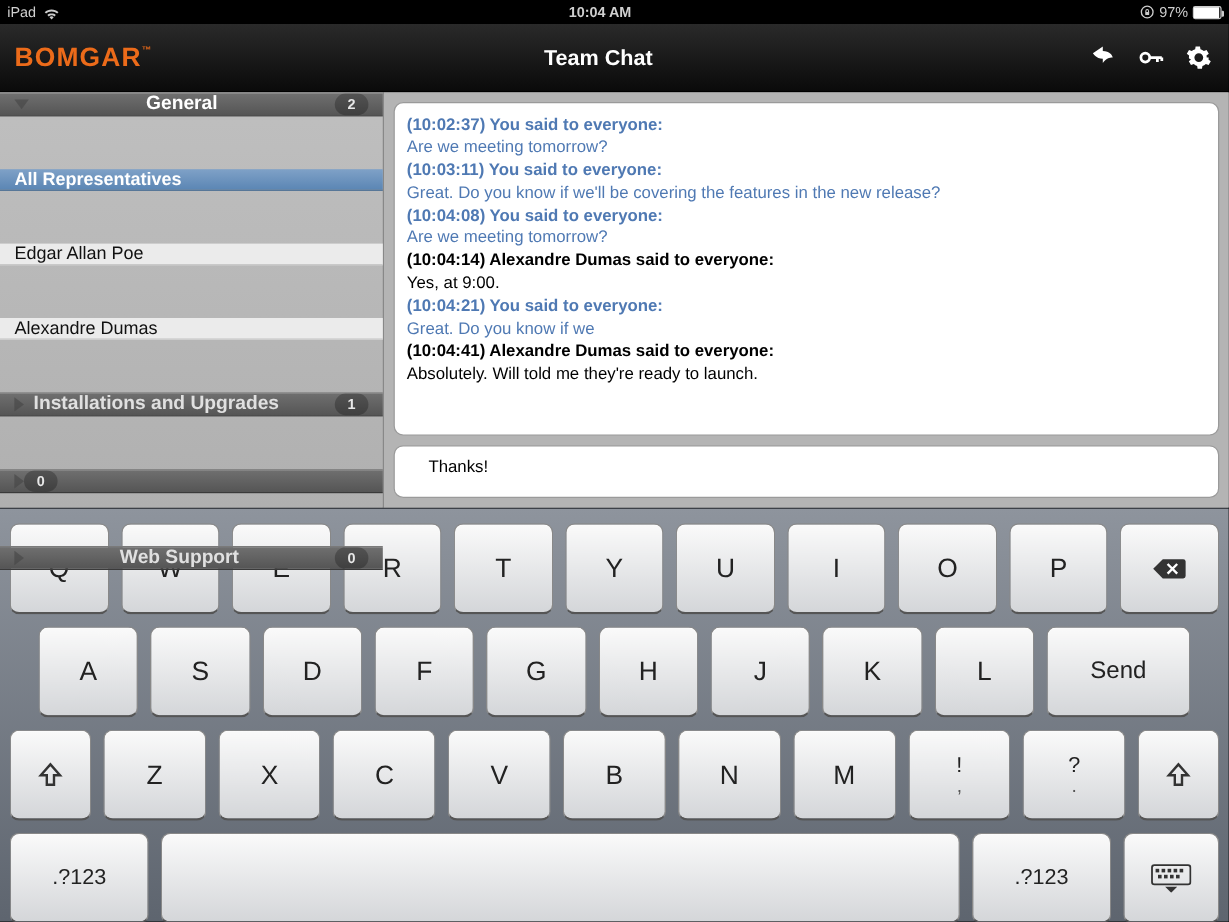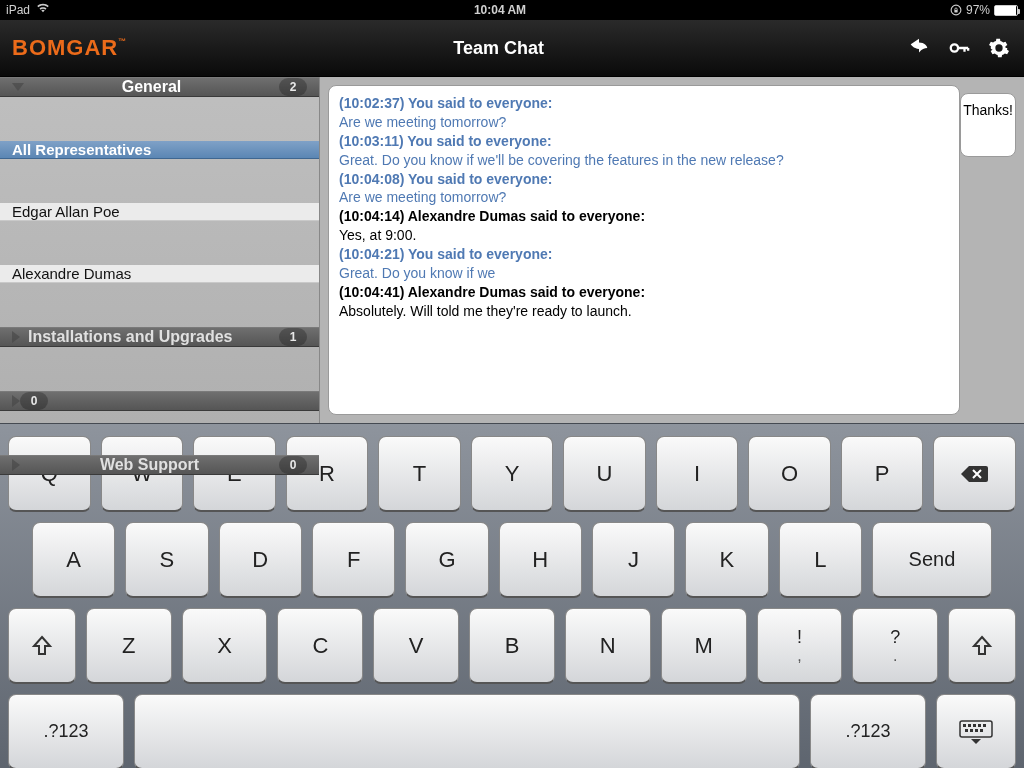--- a/index.html
+++ b/index.html
@@ -1,19 +1,19 @@
 <!DOCTYPE html>
 <html><head>
 <meta charset="utf-8">
 <style>
   * { box-sizing: border-box; margin: 0; padding: 0; }
   html, body { width: 1024px; height: 768px; overflow: hidden; font-family: -apple-system, Helvetica, Arial, sans-serif; background:#000; }
   
   .status-bar { height: 20px; background: #000; color: #d0d0d0; display:flex; align-items:center; font-size:12px; padding:0 6px; }
-  .status-left { display:flex; align-items:flex-start; gap:6px; }
+  .status-left { display:flex; align-items:flex-end; gap:6px; }
   .status-center { flex:1; text-align:center; font-weight:600; }
   .status-right { display:flex; align-items:center; gap:4px; }
   .wifi-icon { width:14px; height:10px; }
   .lock-icon { width:12px; height:12px; }
   .battery { width:24px; height:11px; border:1px solid #ccc; border-radius:2px; position:relative; }
   .battery:after { content:""; position:absolute; right:-3px; top:3px; width:2px; height:5px; background:#ccc; border-radius:0 1px 1px 0;}
   .battery-fill { background:#fff; height:100%; width:97%; }
   
   .nav-bar { height:57px; background:linear-gradient(#2a2a2a,#0a0a0a); display:flex; align-items:center; border-bottom:1px solid #000; }
   .nav-logo { padding:0 12px; font-family: "Trebuchet MS", Arial, sans-serif; font-size:22px; letter-spacing:1px; font-weight:600; color:#ec6b1a; }
@@ -25,28 +25,28 @@
   .main { display:flex; height:346px; background:#b4b4b4; }
   .sidebar { width:320px; background:linear-gradient(#bfbfbf,#b0b0b0); display:flex; flex-direction:column; border-right:1px solid #888;gap:44px; }
   .seg-row { height:40px; background:linear-gradient(#6f6f6f,#555); color:#fff; display:flex; align-items:center; padding:0 12px; font-size:16px; font-weight:700; border-bottom:1px solid #3a3a3a; border-top:1px solid #7a7a7a; position:relative;}
   .seg-row .label { flex:1; text-align:center; color:#e0e0e0; }
   .seg-row.expanded .label { color:#fff; }
   .seg-row .tri { width:0; height:0; border-left:6px solid transparent; border-right:6px solid transparent; border-top:8px solid #444; opacity:.6;}
   .seg-row .tri.right { border-top:6px solid transparent; border-bottom:6px solid transparent; border-left:8px solid #444; border-right:none; }
   .badge { min-width:28px; height:18px; border-radius:9px; background:rgba(0,0,0,.25); display:flex; align-items:center; justify-content:center; font-size:12px; color:#e8e8e8; font-weight:600; padding:0 8px;}
   .side-item { height:23px; display:flex; align-items:center; padding:0 12px; font-size:15px; border-bottom:1px solid #c9c9c9; background:#ebebeb; color:#111; }
   .side-item.active { background:linear-gradient(#7fa1c7,#5b86b4); color:#fff; font-weight:700; border-bottom:1px solid #3f6690;}
-  .chat-col { flex:1; background:#b4b4b4; display:flex; flex-direction:row; padding:8px;}
+  .chat-col { flex:1; background:#b4b4b4; display:flex; flex-direction:column; padding:8px;}
   .chat-log { flex:1; background:#fff; border:1px solid #9a9a9a; border-radius:8px; padding:8px 10px; font-size:14px; line-height:1.35; overflow:hidden;}
   .chat-log .hdr { font-weight:700; }
   .chat-log .self .hdr { color:#4f79b3; }
   .chat-log .self .body { color:#4f79b3; }
   .chat-log .other .hdr { color:#000; }
   .chat-log .other .body { color:#000; }
-  .chat-input { margin-top:8px; background:#fff; border:1px solid #9a9a9a; border-radius:8px; padding:8px 2px; font-size:14px; color:#000; height:64px;}
+  .chat-input { margin-top:8px; background:#fff; border:1px solid #9a9a9a; border-radius:8px; padding:8px 28px; font-size:14px; color:#000; height:44px;}
   
   .keyboard { height:358px; background:linear-gradient(#8e949d,#5c636d); padding:12px 8px 8px; display:flex; flex-direction:column; gap:10px; border-top:1px solid #454a52;}
   .kb-row { display:flex; gap:10px; justify-content:center; }
   .key { background:linear-gradient(#fafafa,#d4d6d9); border:1px solid #888; border-bottom:2px solid #555; border-radius:8px; height:76px; display:flex; align-items:center; justify-content:center; font-size:22px; font-weight:500; color:#222; box-shadow:0 1px 0 rgba(255,255,255,.4) inset; user-select:none;}
   .key.letter { width:86px; }
   .key.space { flex:1; max-width:670px; }
   .key.shift { width:68px; }
   .key.punct { width:86px; flex-direction:column; line-height:1; }
   .key.punct .top { font-size:18px; }
   .key.punct .bot { font-size:16px; margin-top:2px; color:#555;}

